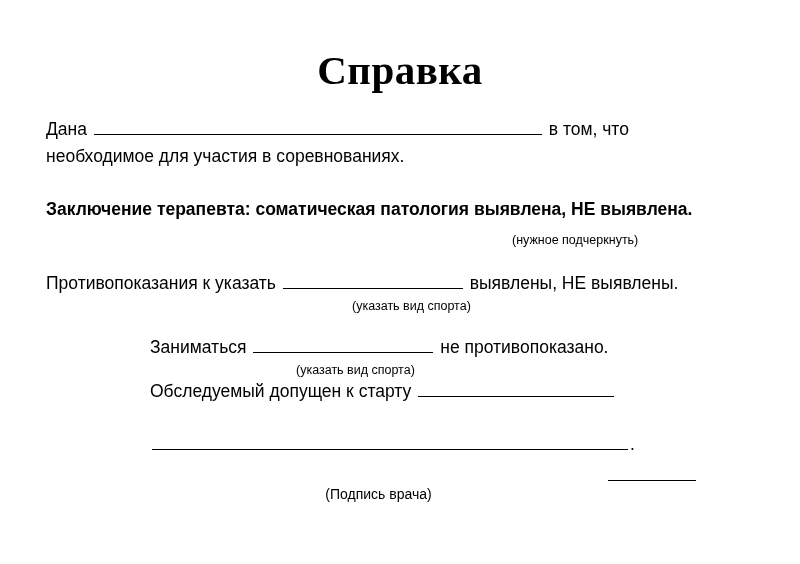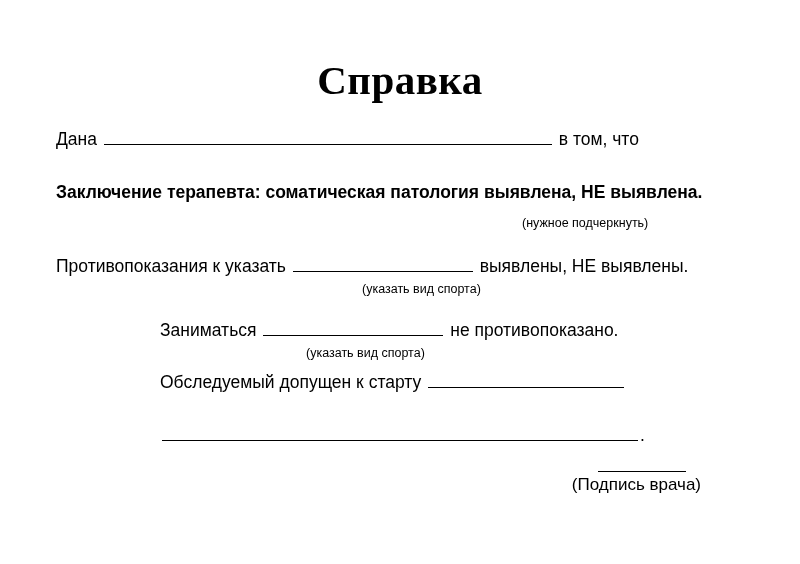--- a/index.html
+++ b/index.html
@@ -12,40 +12,39 @@
     height: 564px;
     font-family: "Liberation Sans", sans-serif;
     color: #000000;
     overflow: hidden;
   }
   .page {
     position: relative;
     width: 800px;
     height: 564px;
     box-sizing: border-box;
-    padding: 12px;
+    padding: 2px;
   }
   .doc-title {
     font-family: "Liberation Serif", serif;
     font-weight: bold;
     font-size: 41px;
     text-align: center;
     margin: 0;
     padding-top: 44px;
     letter-spacing: 0.5px;
   }
   .body-block {
     padding: 0 42px 0 44px;
     margin-top: 22px;
   }
   .line {
     font-size: 17.5px;
     line-height: 27px;
     white-space: nowrap;
-    margin-top: 8px;
   }
   .fill {
     display: inline-block;
     border-bottom: 1.6px solid #000;
     vertical-align: baseline;
     height: 16px;
     margin: 0 2px;
   }
   .fill-long { width: 448px; }
   .fill-day { width: 30px; }
@@ -97,42 +96,43 @@
     text-align: right;
     padding-right: 60px;
   }
   .sign-line {
     display: inline-block;
     border-bottom: 1.6px solid #000;
     width: 88px;
     height: 14px;
   }
   .sign-hint {
-    font-size: 17px;
-    text-align: right;
+    font-size: 14px;
+    text-align: center;
     padding-right: 45px;
     margin-top: 1px;
   }
 </style>
 </head>
 <body>
 
 <div class="page">
 
   <h1 class="doc-title">Справка</h1>
 
   <div class="body-block">
 
     <div class="line">
       <span>Дана</span>
       <span class="fill fill-long"></span>
       <span>в том, что</span>
     </div>
 
 
+    <div class="line">необходимое для участия в соревнованиях.</div>
 
     <div class="line row-terapevt">Заключение терапевта: соматическая патология выявлена, НЕ выявлена.</div>
     <div class="hint hint-podcherknut">(нужное подчеркнуть)</div>
 
     <div class="line row-protivo">
       <span>Противопоказания к указать</span>
       <span class="fill fill-sport1"></span>
       <span>выявлены, НЕ выявлены.</span>
     </div>
     <div class="hint hint-sport1">(указать вид спорта)</div>

